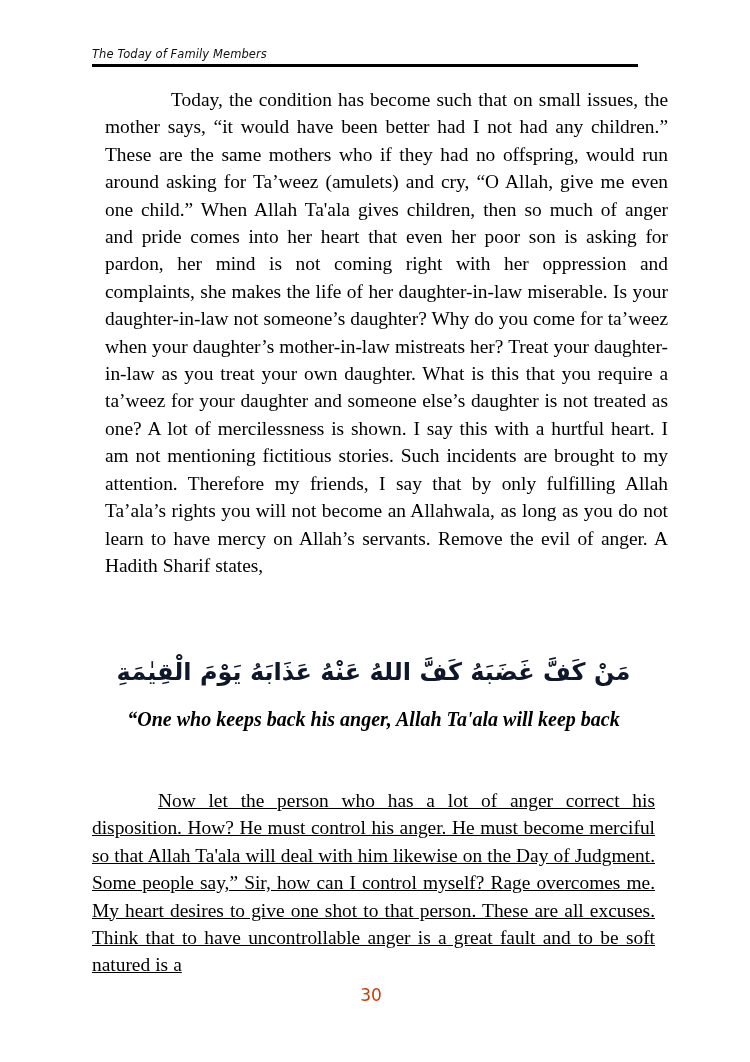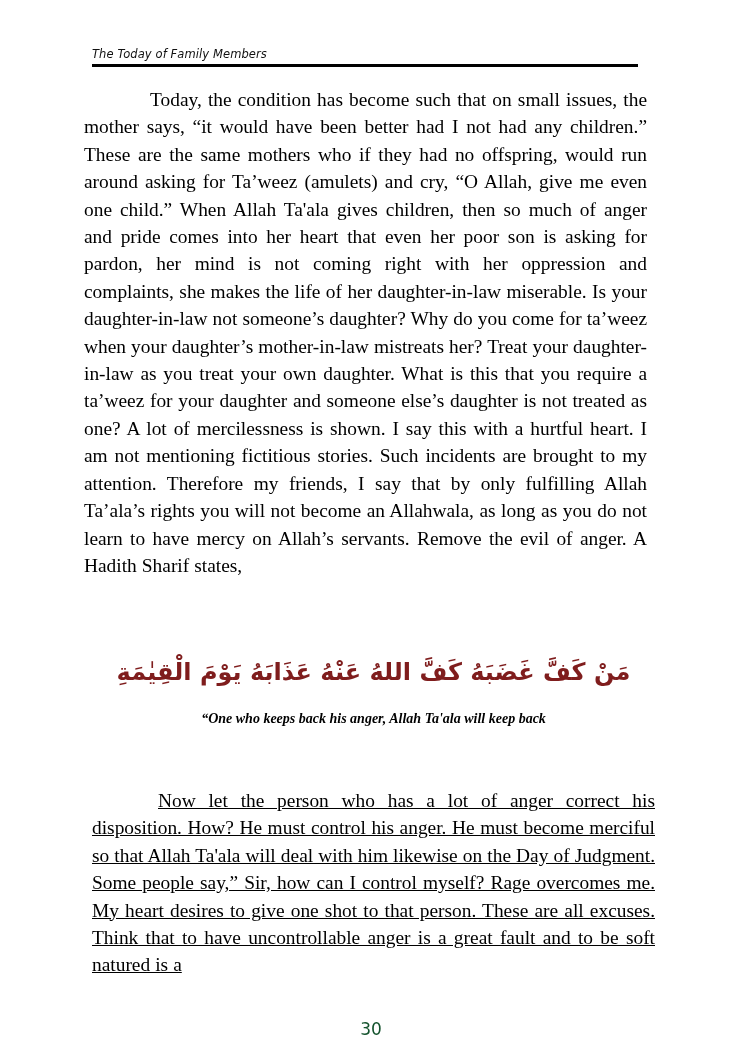--- a/index.html
+++ b/index.html
@@ -45,21 +45,21 @@
   .header-rule {
     margin-top: 3px;
     width: 546px;
     height: 3px;
     background: #000000;
   }
 
   
   .body-zone {
     position: absolute;
-    left: 84px;
+    left: 105px;
     top: 86px;
     width: 563px;
   }
 
   p.para {
     margin: 0;
     text-align: justify;
     text-justify: inter-word;
     font-size: 19.4px;
     line-height: 27.4px;
@@ -79,60 +79,60 @@
     width: 563px;
     text-align: center;
   }
   .hadith-arabic {
     direction: rtl;
     unicode-bidi: bidi-override;
     font-family: "DejaVu Sans", "Liberation Sans", sans-serif;
     font-size: 24px;
     font-weight: 700;
     line-height: 44px;
-    color: #7f1d1d;
+    color: #0f172a;
     white-space: nowrap;
   }
 
   
   .translation-zone {
     position: absolute;
     left: 92px;
     top: 706px;
     width: 563px;
     text-align: center;
   }
   .translation-line {
     font-family: "Liberation Serif", "DejaVu Serif", serif;
     font-style: italic;
     font-weight: 700;
-    font-size: 14px;
+    font-size: 20px;
     line-height: 26px;
     color: #000000;
   }
 
   
   .body-zone-2 {
     position: absolute;
     left: 92px;
     top: 787px;
     width: 563px;
     text-decoration: underline;
   }
 
   
   .folio {
     position: absolute;
     left: 0;
-    top: 1019px;
+    top: 985px;
     width: 742px;
     text-align: center;
     font-family: "DejaVu Sans", "Liberation Sans", sans-serif;
     font-size: 17px;
-    color: #14532d;
+    color: #c2410c;
   }
 </style>
 </head>
 <body>
 
 <div class="page">
 
   <div class="header-zone">
     <div class="header-title">The Today of Family Members</div>
     <div class="header-rule"></div>

